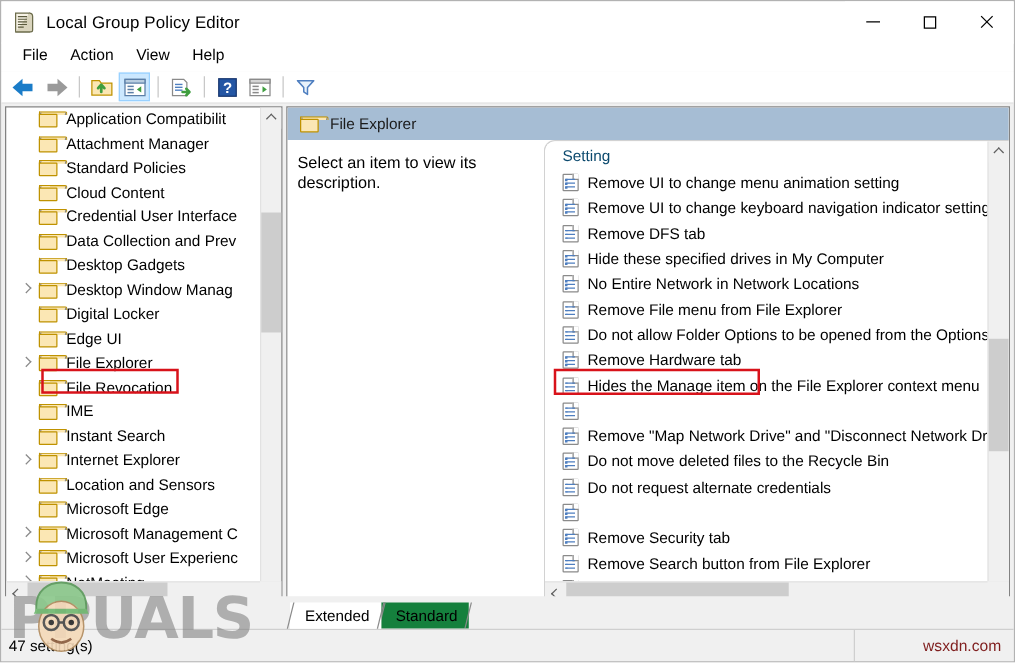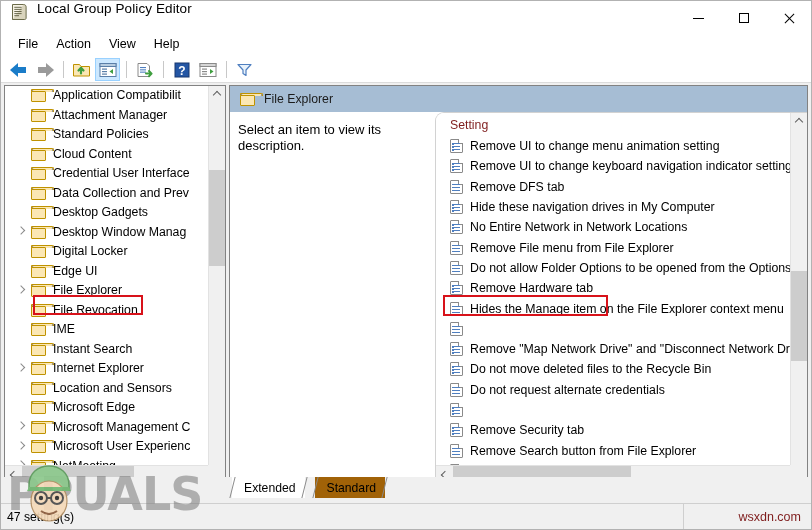--- a/index.html
+++ b/index.html
@@ -15,21 +15,21 @@
     width: 812px; height: 530px;
     background: #f0f0f0;
     border: 1px solid #b2b2b2;
     overflow: hidden;
   }
 
   
   .titlebar {
     position: absolute; top: 0; left: 0; right: 0; height: 34px;
     background: #ffffff;
-    display: flex; 
+    display: flex; align-items: center;
     border-bottom: 1px solid #ffffff;
   }
   .title-icon {
     width: 22px; height: 22px; margin-left: 7px; margin-right: 7px;
     position: relative; flex: none;
   }
   .title-text {
     font-size: 13.5px; color: #000; letter-spacing: 0.1px;
   }
   .win-buttons { margin-left: auto; display: flex; height: 34px; }
@@ -217,21 +217,21 @@
     background: #ffffff;
     border-top-left-radius: 9px;
     border-left: 1px solid #d2d2d2;
     border-top: 1px solid #d2d2d2;
     overflow: hidden;
   }
   .list-head {
     height: 23px; display:flex; align-items:center;
     padding-left: 14px; background: #ffffff;
   }
-  .list-head-label { font-size: 12.3px; color: #7f1d1d; }
+  .list-head-label { font-size: 12.3px; color: #0c4a6e; }
   .list-rows {
     position: absolute; top: 23px; left: 0; right: 17px; bottom: 17px;
     overflow: hidden;
   }
   .setting-row {
     height: 20.3px; display: flex; align-items: center;
     padding-left: 14px; white-space: nowrap; position: relative;
   }
   .s-icon {
     width: 13px; height: 14px; margin-right: 7px; flex: none;
@@ -254,31 +254,30 @@
   }
   .s-icon u.d1 { top:3px; }
   .s-icon u.d2 { top:6px; }
   .s-icon u.d3 { top:9px; }
   .setting-label { font-size: 12.3px; color: #000; line-height: 14px; }
 
   
   .tabstrip {
     position: absolute; left: 0; right: 0; bottom: 26px; height: 26px;
     background: #f0f0f0;
-    display: flex; 
+    display: flex; align-items: flex-end;
     padding-left: 231px;
-    gap: 10px;
   }
   .tab {
     position: relative;
     height: 21px;
     display: flex; align-items: center;
     font-size: 12.2px; color: #000;
     padding: 0 9px 0 12px;
-    background: #a16207;
+    background: #15803d;
   }
   .tab:before {
     content: ""; position: absolute; left: 0; top: 0; bottom: 0; width: 9px;
     border-left: 1px solid #8a8a8a;
     transform: skewX(-14deg);
   }
   .tab:after {
     content: ""; position: absolute; right: 0; top: 0; bottom: 0; width: 9px;
     border-right: 1px solid #8a8a8a;
     transform: skewX(-14deg);
@@ -664,21 +663,21 @@
           </div>
           <div class="setting-row">
             <span class="s-icon">
                 <i class="l1"></i>
                 <i class="l2"></i>
                 <i class="l3"></i>
                 <u class="d1"></u>
                 <u class="d2"></u>
                 <u class="d3"></u>
               </span>
-            <span class="setting-label">Hide these navigation drives in My Computer</span>
+            <span class="setting-label">Hide these specified drives in My Computer</span>
           </div>
           <div class="setting-row">
             <span class="s-icon">
                 <i class="l1"></i>
                 <i class="l2"></i>
                 <i class="l3"></i>
                 <u class="d1"></u>
                 <u class="d2"></u>
                 <u class="d3"></u>
               </span>

